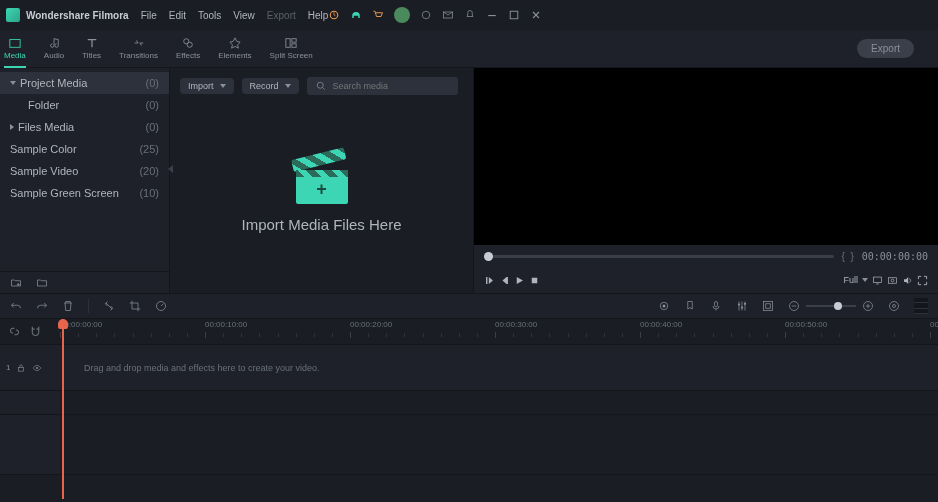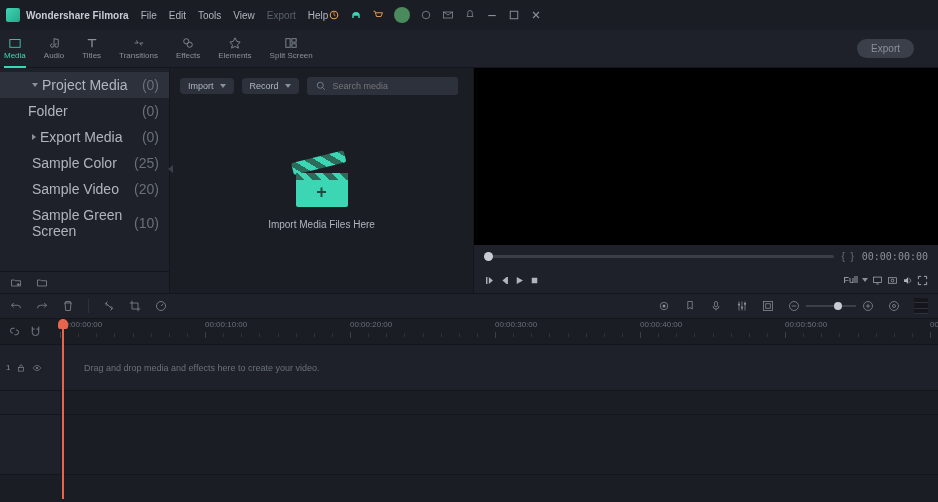--- a/index.html
+++ b/index.html
@@ -20,21 +20,21 @@
 .tool-tabs{display:flex;gap:18px}
 .tab{display:flex;flex-direction:column;align-items:center;gap:2px;cursor:pointer;position:relative}
 .tab .ico{width:14px;height:12px}
 .tab span{font-size:8px;color:#8a909a}
 .tab.active span{color:#3dd6b4}
 .tab.active::after{content:'';position:absolute;bottom:-8px;left:0;right:0;height:2px;background:#3dd6b4}
 .export-btn{background:#3a3f4a;color:#8a909a;padding:4px 14px;border-radius:11px;font-size:10px;cursor:pointer;margin-left:auto;margin-right:20px}
 .mid{display:flex;height:225px}
 .sidebar{width:170px;background:#1e2129;display:flex;flex-direction:column;border-right:1px solid #14161c}
 .side-list{flex:1;padding:4px 0}
-.side-item{display:flex;align-items:center;justify-content:space-between;padding:5px 10px 5px 32px;cursor:pointer;font-size:14px}
+.side-item{display:flex;align-items:center;justify-content:space-between;padding:5px 10px 5px 10px;cursor:pointer;font-size:11px}
 .side-item.sel{background:#2c313c}
 .side-item.indent{padding-left:28px}
 .chev{width:0;height:0;border-top:3px solid transparent;border-bottom:3px solid transparent;margin-right:4px}
 .chev.down{border-top:4px solid #8a909a;border-bottom:none;border-left:3px solid transparent;border-right:3px solid transparent}
 .chev.right{border-left:4px solid #8a909a}
 .side-item .lbl{flex:1}
 .count{color:#6a707a}
 .side-foot{height:22px;display:flex;align-items:center;gap:14px;padding:0 10px;border-top:1px solid #14161c}
 .side-foot svg{width:12px;height:12px;color:#8a909a;cursor:pointer}
 .media-panel{flex:1;background:#1a1d24;display:flex;flex-direction:column;min-width:0}
@@ -43,21 +43,21 @@
 .dd::after{content:'';border-left:3px solid transparent;border-right:3px solid transparent;border-top:4px solid #8a909a}
 .search{flex:1;background:#2c313c;padding:3px 8px;border-radius:3px;display:flex;align-items:center;gap:6px}
 .search input{background:none;border:none;outline:none;color:#b0b5bd;font-size:9px;flex:1}
 .ib{width:12px;height:12px;color:#8a909a;cursor:pointer}
 .media-drop{flex:1;display:flex;flex-direction:column;align-items:center;justify-content:center;gap:12px}
 .clap{width:52px;height:44px;position:relative}
 .clap-top{position:absolute;top:0;left:-2px;width:54px;height:12px;background:repeating-linear-gradient(45deg,#3dd6b4 0 6px,#2c6b5a 6px 12px);transform:rotate(-14deg);transform-origin:left bottom;border-radius:2px}
 .clap-body{position:absolute;top:10px;width:52px;height:34px;background:#3dd6b4;border-radius:2px;display:flex;align-items:center;justify-content:center}
 .clap-body::before{content:'';position:absolute;top:0;left:0;right:0;height:7px;background:repeating-linear-gradient(45deg,#2c6b5a 0 6px,#3dd6b4 6px 12px)}
 .plus{color:#1a4d40;font-size:18px;font-weight:bold;margin-top:4px}
-.drop-text{font-size:10px;color:#b0b5bd}
+.drop-text{font-size:15px;color:#b0b5bd}
 .preview{width:465px;background:#000;display:flex;flex-direction:column;border-left:1px solid #14161c}
 .video{flex:1;background:#000}
 .scrub{height:22px;display:flex;align-items:center;padding:0 10px;gap:8px;background:#1e2129}
 .track{flex:1;height:3px;background:#3a3f4a;border-radius:2px;position:relative}
 .thumb{position:absolute;left:0;top:-3px;width:9px;height:9px;background:#c7ccd4;border-radius:50%}
 .brackets{color:#6a707a;font-size:10px}
 .timecode{color:#8a909a;font-size:10px;font-family:monospace}
 .controls{height:26px;display:flex;align-items:center;padding:0 10px;gap:4px;background:#1e2129}
 .controls svg{width:11px;height:11px;color:#b0b5bd;cursor:pointer}
 .spacer{flex:1}
@@ -198,21 +198,21 @@
           <span class="chev down"></span>
           <span class="lbl">Project Media</span>
           <span class="count">(0)</span>
         </div>
         <div class="side-item indent">
           <span class="lbl">Folder</span>
           <span class="count">(0)</span>
         </div>
         <div class="side-item">
           <span class="chev right"></span>
-          <span class="lbl">Export Media</span>
+          <span class="lbl">Files Media</span>
           <span class="count">(0)</span>
         </div>
         <div class="side-item">
           <span class="lbl">Sample Color</span>
           <span class="count">(25)</span>
         </div>
         <div class="side-item">
           <span class="lbl">Sample Video</span>
           <span class="count">(20)</span>
         </div>

